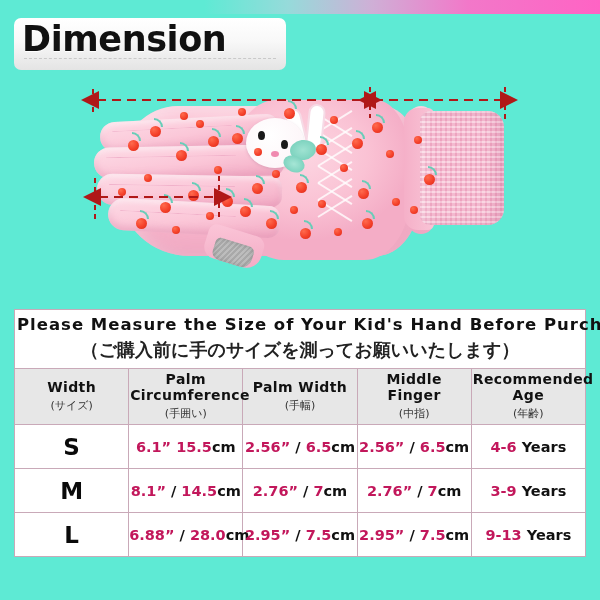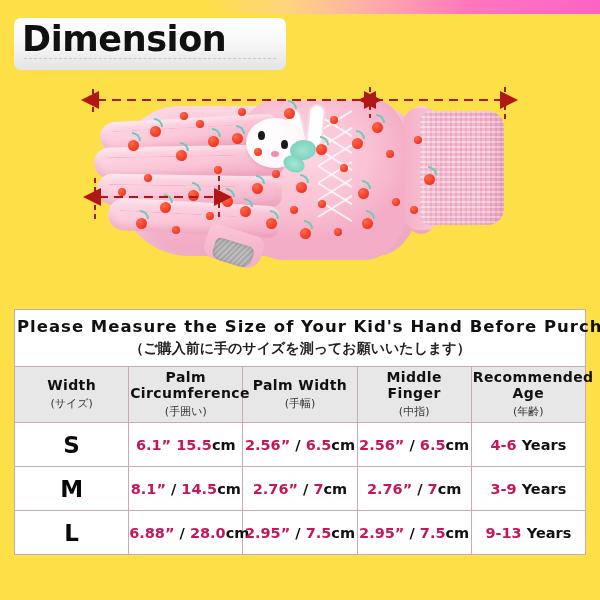--- a/index.html
+++ b/index.html
@@ -9,21 +9,21 @@
     height: 600px;
     background: #ffffff;
     font-family: "DejaVu Sans", "Liberation Sans", sans-serif;
     overflow: hidden;
   }
 
   #page {
     position: relative;
     width: 600px;
     height: 600px;
-    background: #fde047;
+    background: #5eead4;
   }
 
   
   .top-gradient {
     position: absolute;
     left: 0; top: 0;
     width: 600px; height: 14px;
     background: linear-gradient(to right,
       rgba(255,255,255,0) 0%,
       rgba(255,255,255,0) 34%,
@@ -288,21 +288,21 @@
     padding: 5px 2px 6px 2px;
   }
   .tbl-title-en {
     font-size: 16.5px;
     font-weight: bold;
     color: #111111;
     letter-spacing: 1.0px;
     white-space: nowrap;
   }
   .tbl-title-jp {
-    font-size: 14px;
+    font-size: 18px;
     font-weight: bold;
     color: #222222;
     margin-top: 4px;
     white-space: nowrap;
   }
   .hdr-cell {
     background: #e7e7e7;
     height: 56px;
     padding: 3px 1px;
   }

